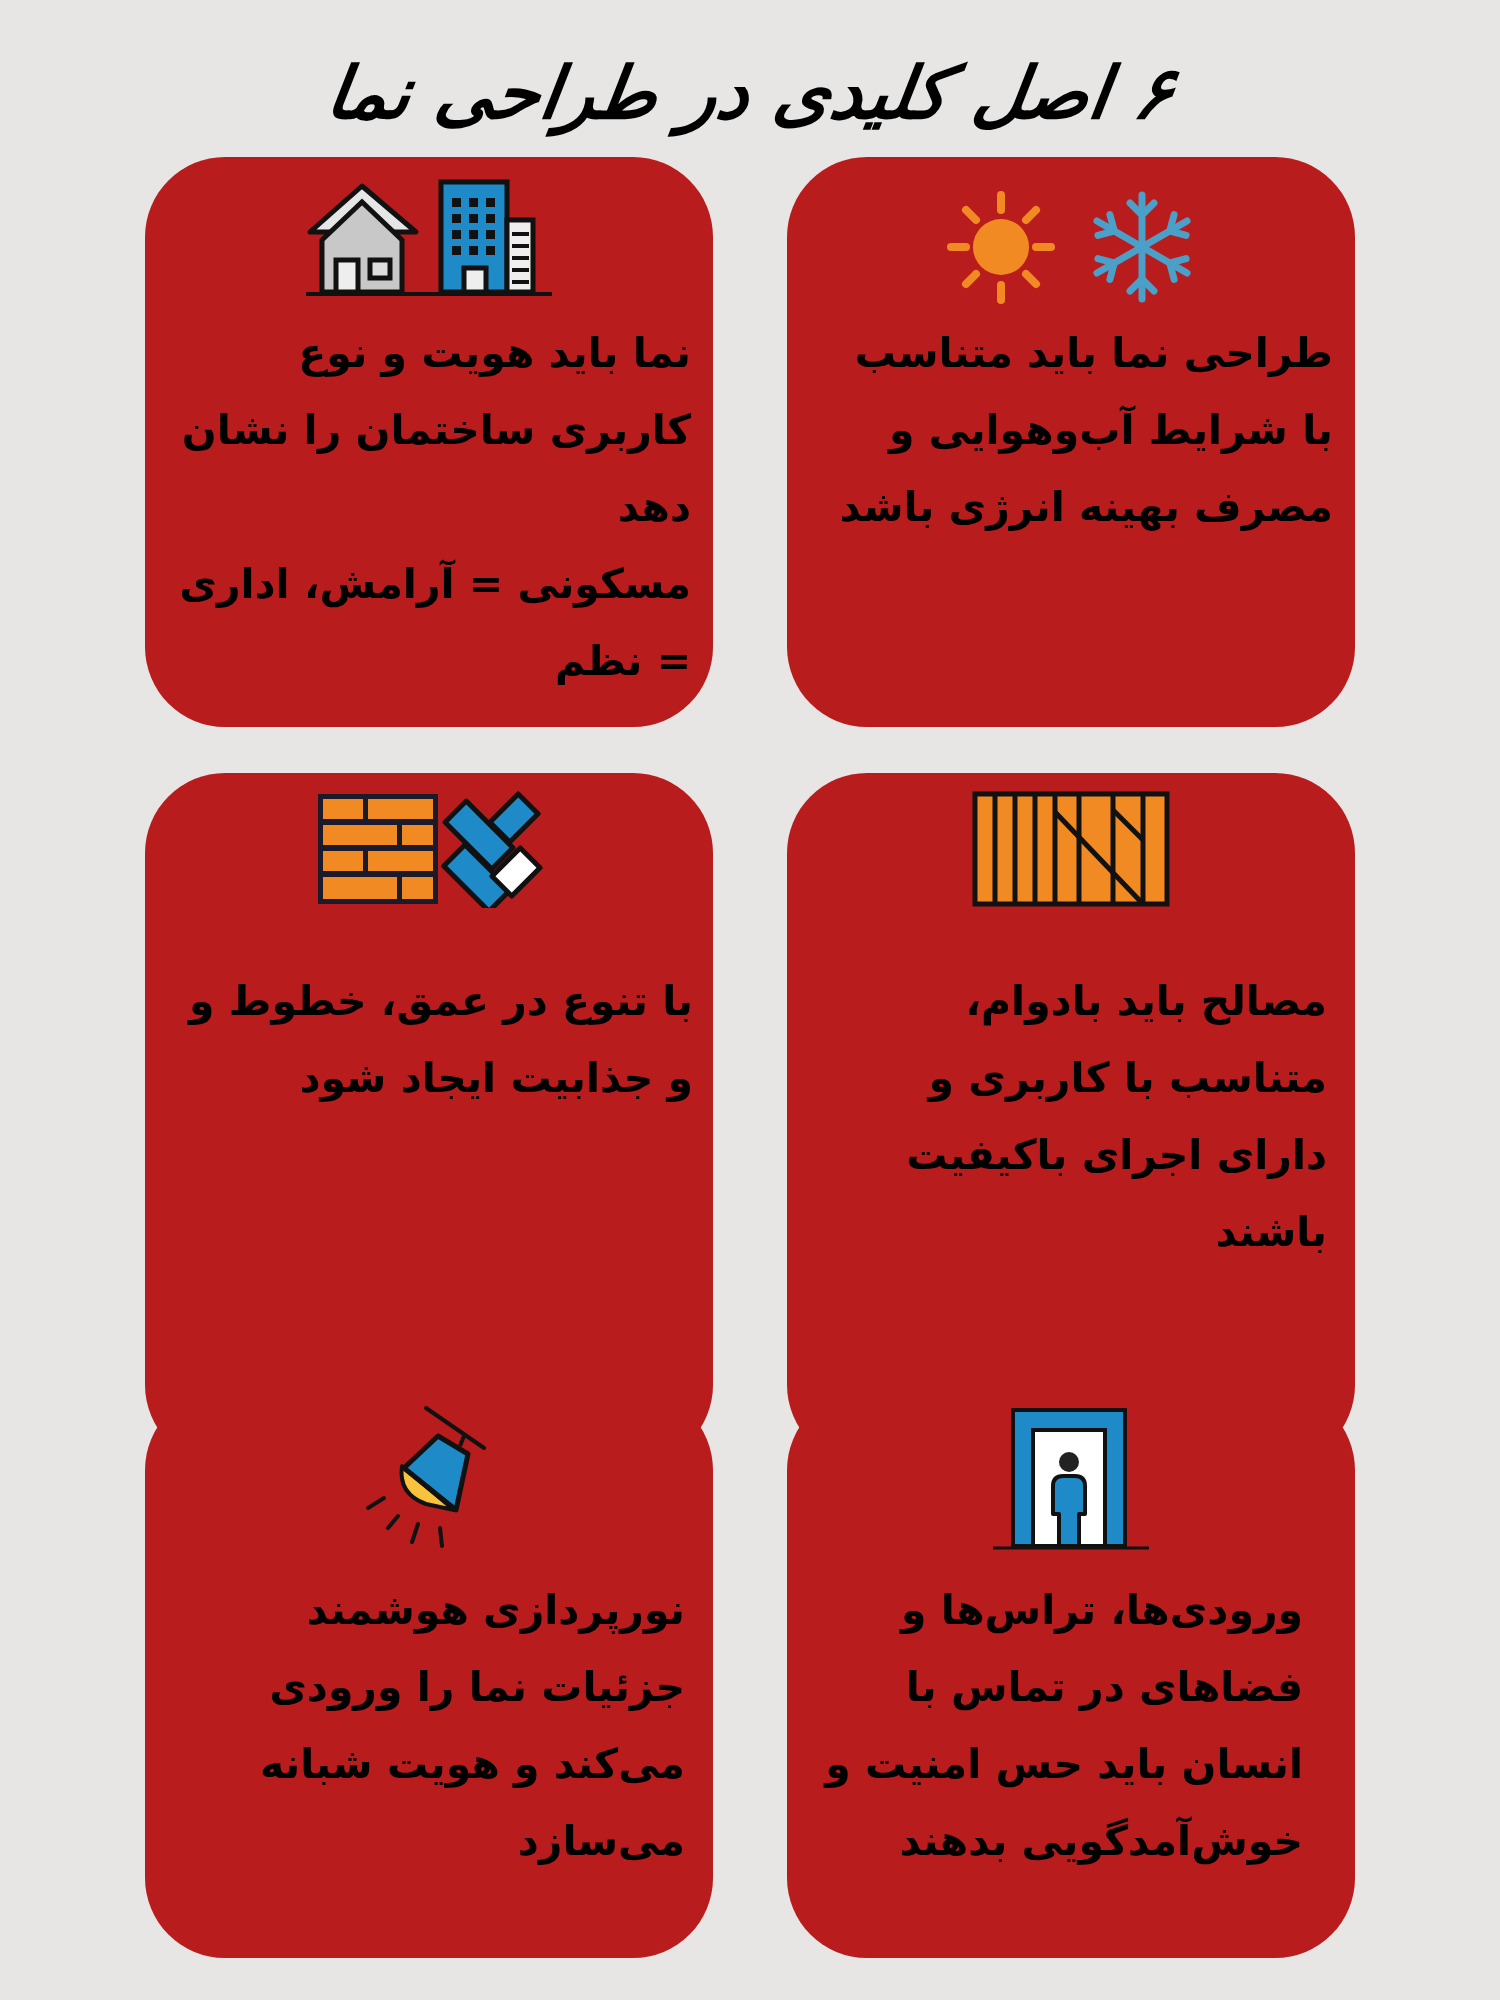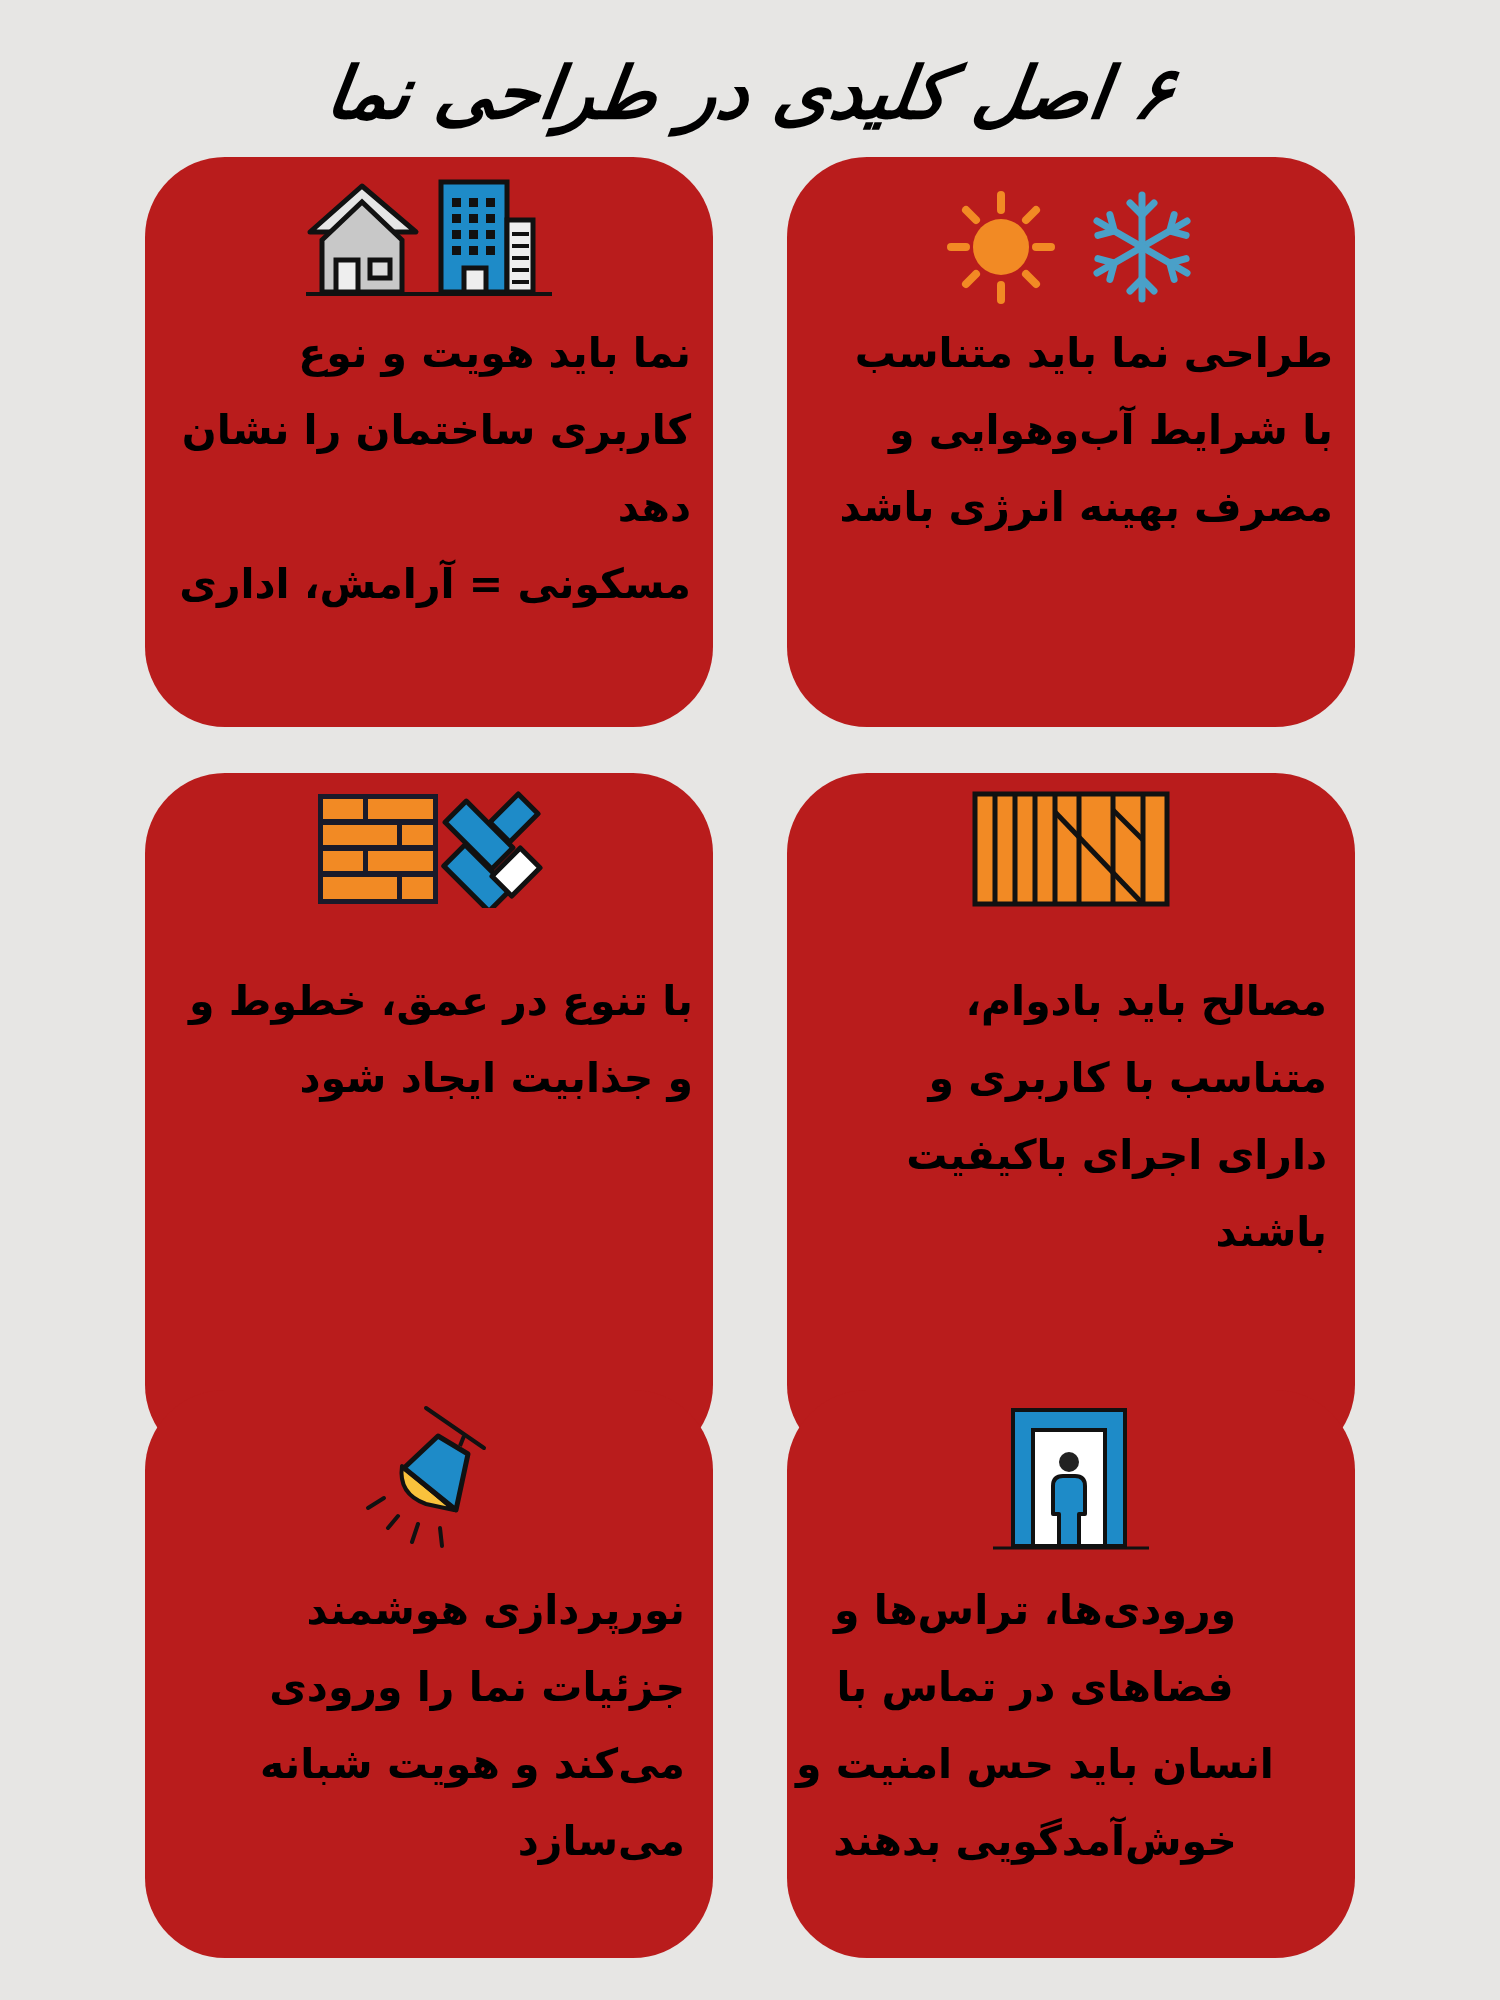--- a/index.html
+++ b/index.html
@@ -134,20 +134,21 @@
         <line x1="208" y1="110" x2="225" y2="110"></line>
       </g>
       <line x1="2" y1="122" x2="248" y2="122" stroke="#111" stroke-width="4"></line>
     </svg>
   </div>
   <div class="text" style="right:22px;top:158px;width:520px;">
     <p>نما باید هویت و نوع</p>
     <p>کاربری ساختمان را نشان</p>
     <p>دهد</p>
     <p>مسکونی = آرامش، اداری</p>
+    <p>= نظم</p>
   </div>
 </div>
 
 <div class="card col-right row-2">
   <div class="icon" style="top:16px;height:120px;">
     <svg width="200" height="118" viewBox="0 0 200 118">
       <rect x="4" y="4" width="192" height="110" fill="#f28a24" stroke="#111" stroke-width="5"></rect>
       <g stroke="#111" stroke-width="5">
         <line x1="24" y1="4" x2="24" y2="114"></line>
         <line x1="44" y1="4" x2="44" y2="114"></line>
@@ -200,21 +201,21 @@
 <div class="card col-right row-3">
   <div class="icon" style="top:12px;height:150px;">
     <svg width="160" height="150" viewBox="0 0 160 150">
       <rect x="22" y="8" width="112" height="136" fill="#1e8bc8" stroke="#111" stroke-width="4"></rect>
       <rect x="42" y="28" width="72" height="116" fill="#ffffff" stroke="#111" stroke-width="4"></rect>
       <circle cx="78" cy="60" r="10" fill="#222"></circle>
       <path d="M62,84 Q62,74 72,74 L84,74 Q94,74 94,84 L94,112 L88,112 L88,144 L68,144 L68,112 L62,112 Z" fill="#1e8bc8" stroke="#111" stroke-width="4" stroke-linejoin="round"></path>
       <line x1="2" y1="146" x2="158" y2="146" stroke="#111" stroke-width="3"></line>
     </svg>
   </div>
-  <div class="text" style="right:60px;top:182px;width:520px;text-align:center;">
+  <div class="text" style="right:52px;top:182px;width:520px;">
     <p>ورودی‌ها، تراس‌ها و</p>
     <p>فضاهای در تماس با</p>
     <p>انسان باید حس امنیت و</p>
     <p>خوش‌آمدگویی بدهند</p>
   </div>
 </div>
 
 <div class="card col-left row-3">
   <div class="icon" style="top:14px;height:150px;">
     <svg width="150" height="150" viewBox="0 0 150 150">

